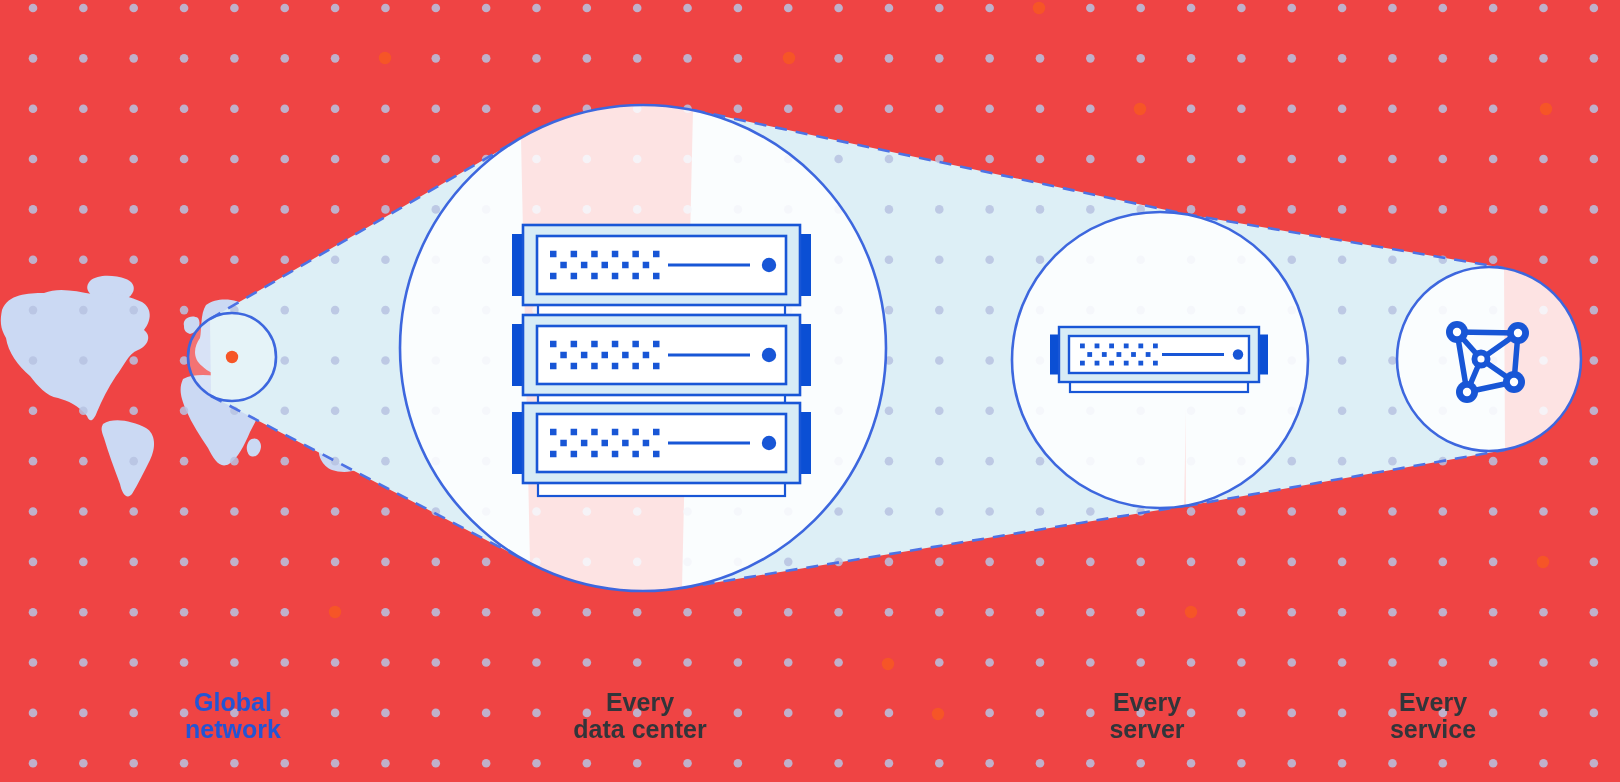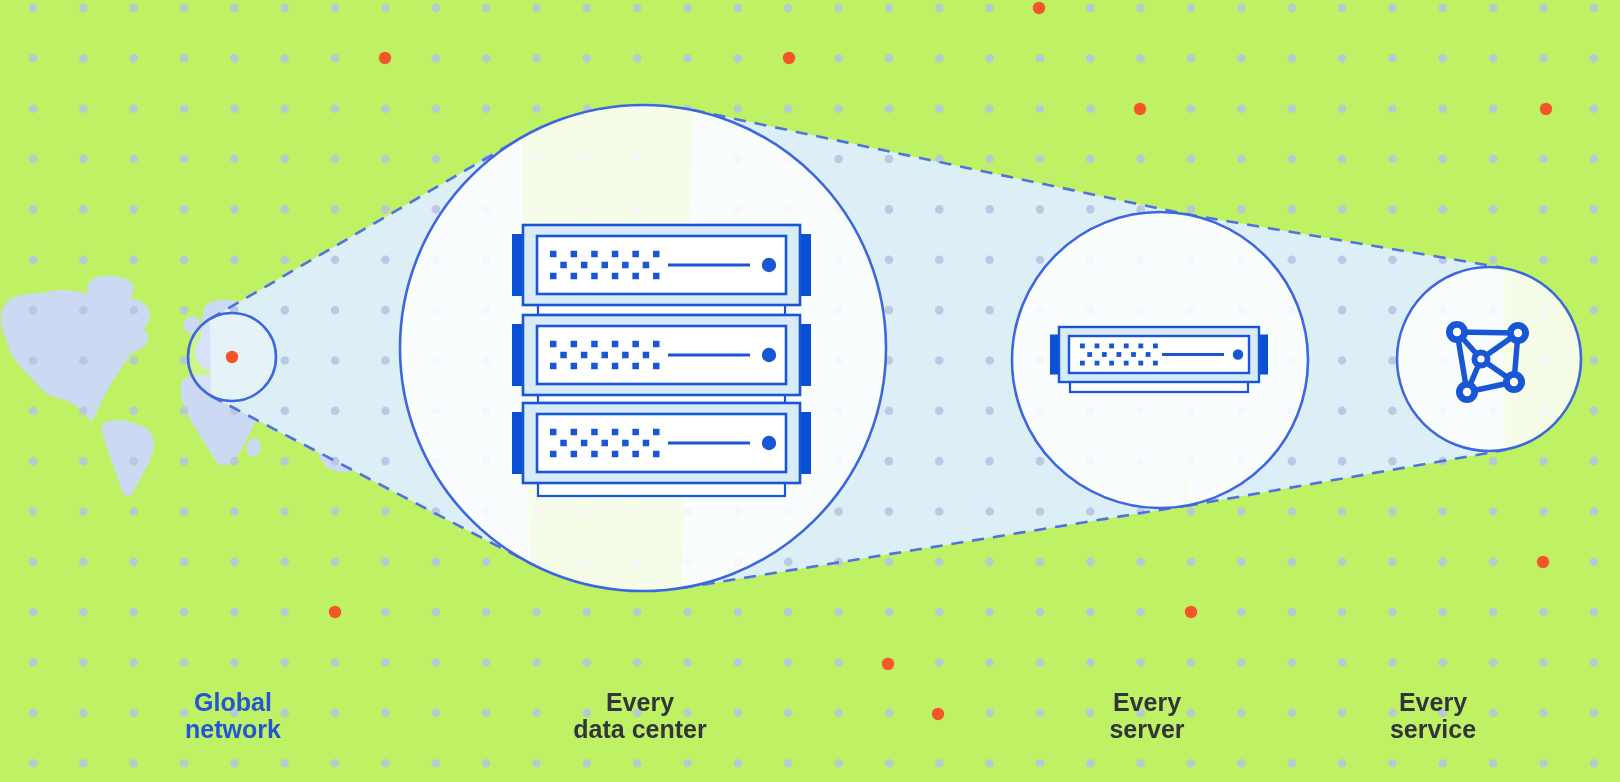--- a/index.html
+++ b/index.html
@@ -1,16 +1,16 @@
 <!DOCTYPE html>
 <html><head>
 <meta charset="utf-8">
 <style>
   html,body{margin:0;padding:0;background:#ffffff;}
-  .stage{position:relative;width:1620px;height:782px;overflow:hidden;background:#bef264;
+  .stage{position:relative;width:1620px;height:782px;overflow:hidden;background:#ef4444;
          font-family:"Liberation Sans", sans-serif;}
   svg text{font-family:"Liberation Sans", sans-serif;font-weight:700;font-size:25px;}
   text.lbl-dark{fill:#32353a;}
   text.lbl-blue{fill:#2355d4;}
 </style>
 </head>
 <body>
 
 <div class="stage">
 <svg id="diagram-svg" width="1620" height="782" viewBox="0 0 1620 782">

